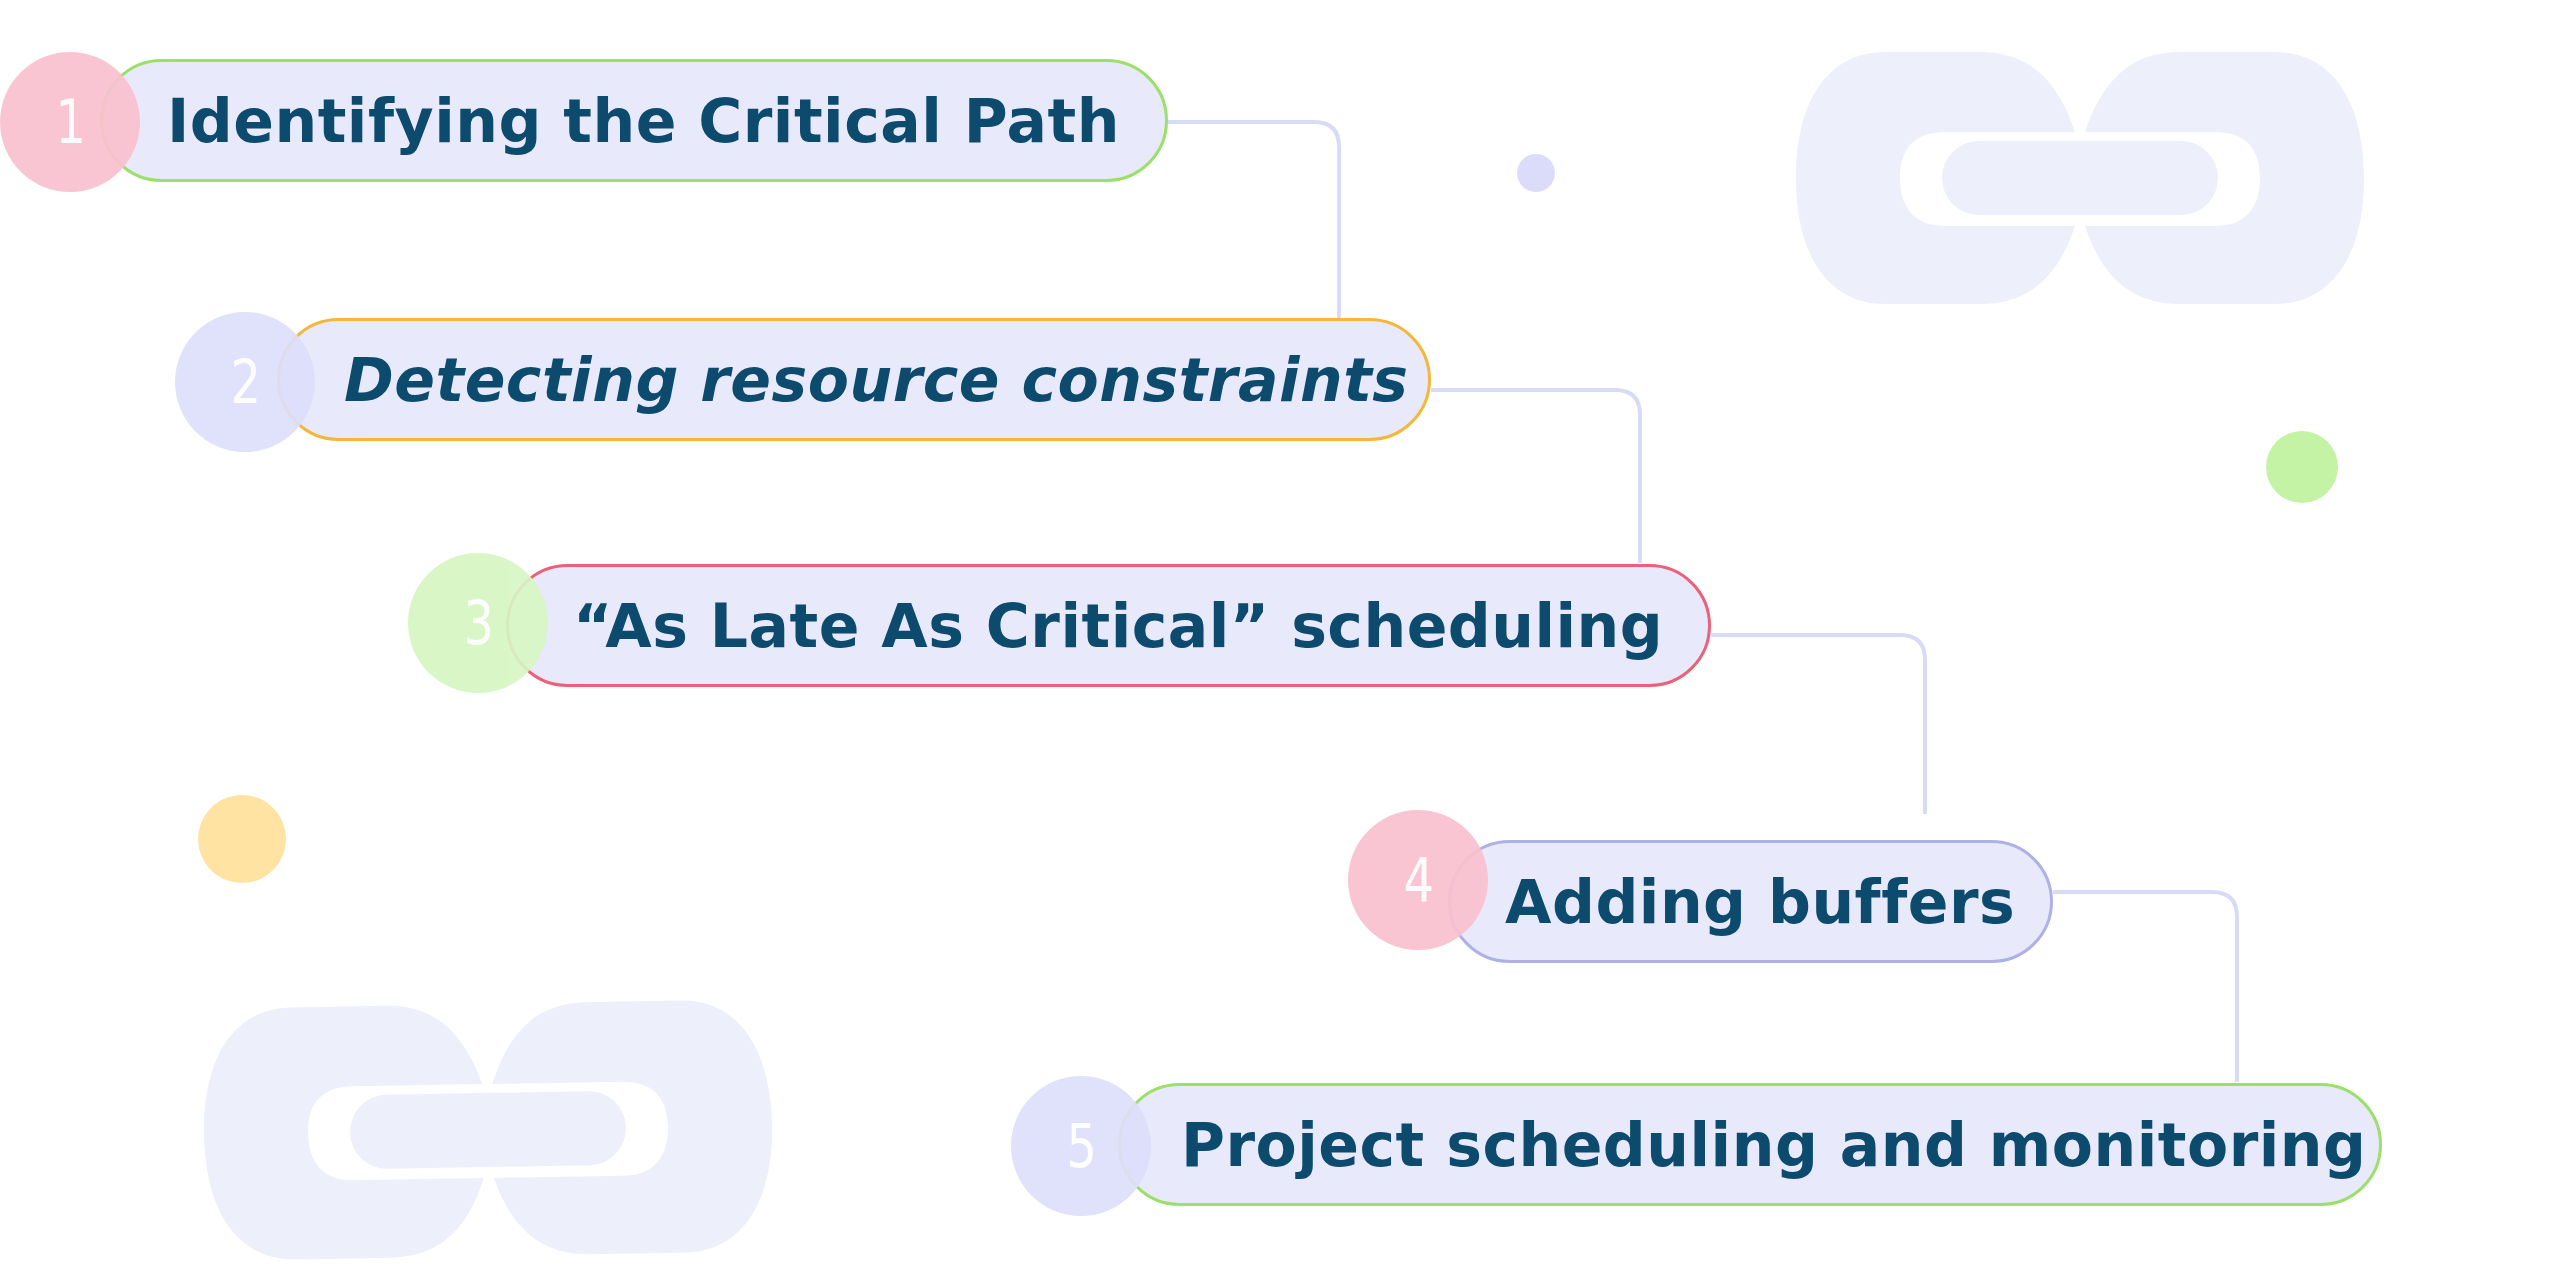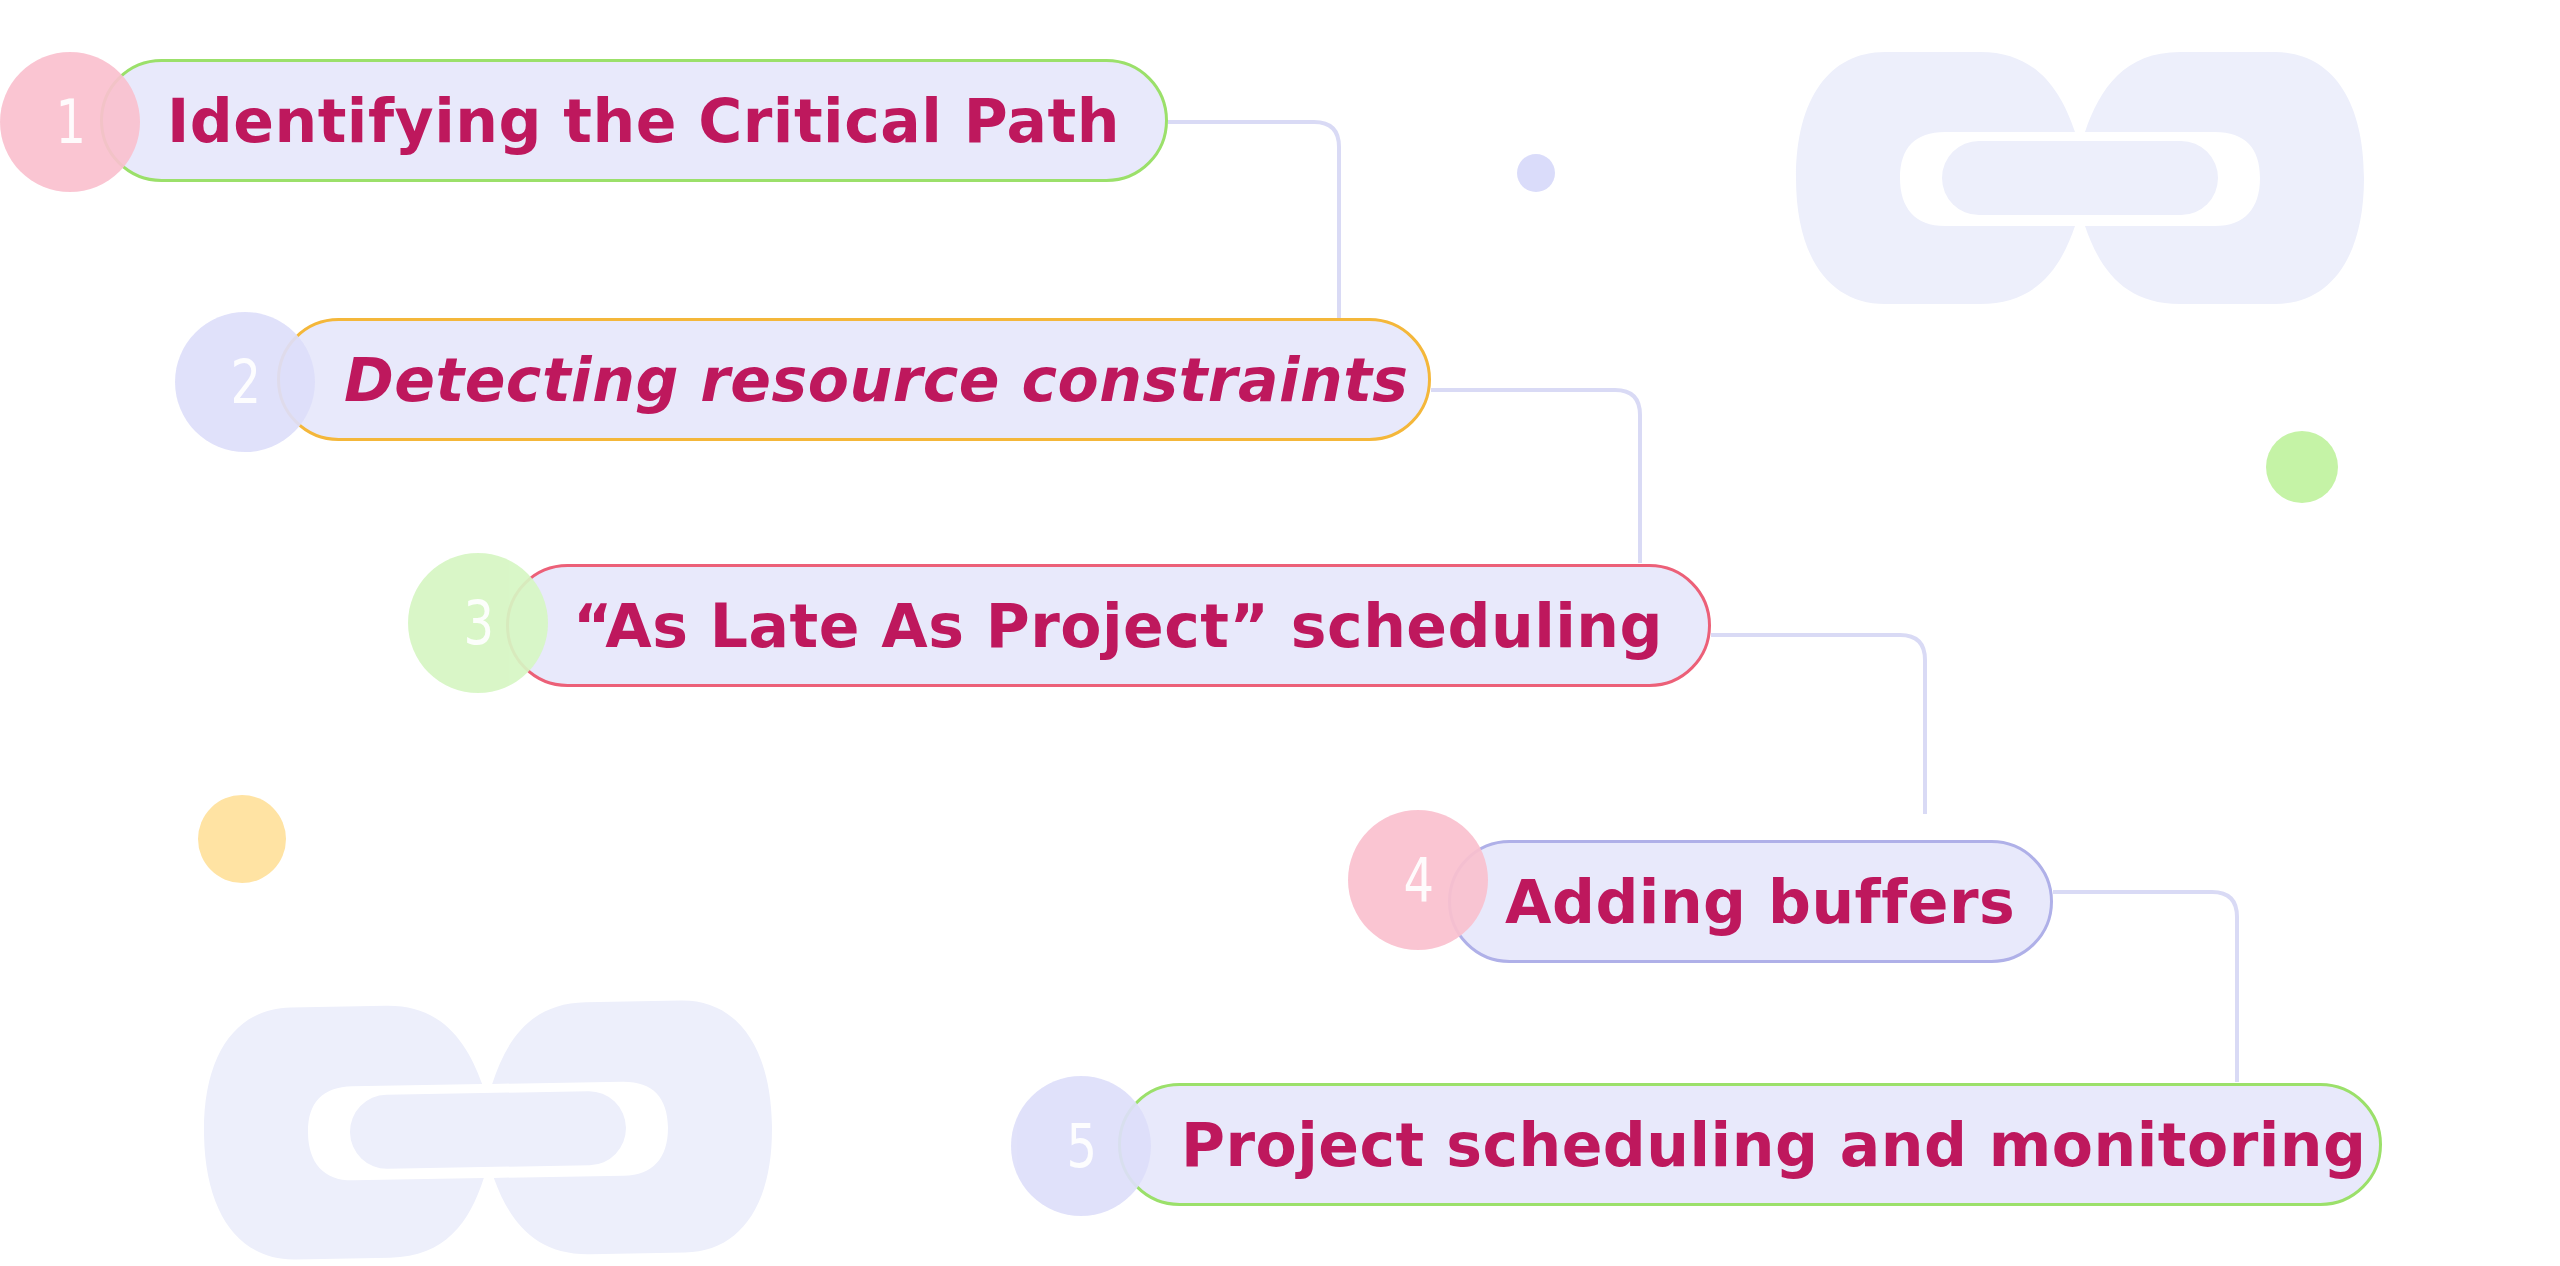--- a/index.html
+++ b/index.html
@@ -46,21 +46,21 @@
     border-radius: 64px;
     background: #e8e9fb;
     border: 3px solid #9be06a;
     box-sizing: border-box;
     display: flex;
     align-items: center;
     padding-left: 64px;
     z-index: 2;
   }
   .step-label {
-    color: #be185d;
+    color: #0c4a6e;
     font-family: "DejaVu Sans", sans-serif;
     font-weight: bold;
     font-size: 60px;
     white-space: nowrap;
     letter-spacing: 0.5px;
   }
   svg.connectors {
     position: absolute;
     left: 0; top: 0;
     z-index: 1;
@@ -116,21 +116,21 @@
   <span class="num">2</span>
 </div>
 <div class="step-pill" style="left:277px; top:318px; width:1154px; border-color:#f4b73a;font-style:italic;">
   <span class="step-label">Detecting resource constraints</span>
 </div>
 
 <div class="step-circle" style="left:408px; top:553px; background:#d6f6c3;">
   <span class="num">3</span>
 </div>
 <div class="step-pill" style="left:506px; top:564px; width:1205px; border-color:#ec6078;">
-  <span class="step-label">“As Late As Project” scheduling</span>
+  <span class="step-label">“As Late As Critical” scheduling</span>
 </div>
 
 <div class="step-circle" style="left:1348px; top:810px; background:#fac1cf;">
   <span class="num">4</span>
 </div>
 <div class="step-pill" style="left:1448px; top:815px; width:605px; border-color:#afb0e8; padding-left:54px;margin-top:25px;">
   <span class="step-label">Adding buffers</span>
 </div>
 
 <div class="step-circle" style="left:1011px; top:1076px; background:#dedffa;">

